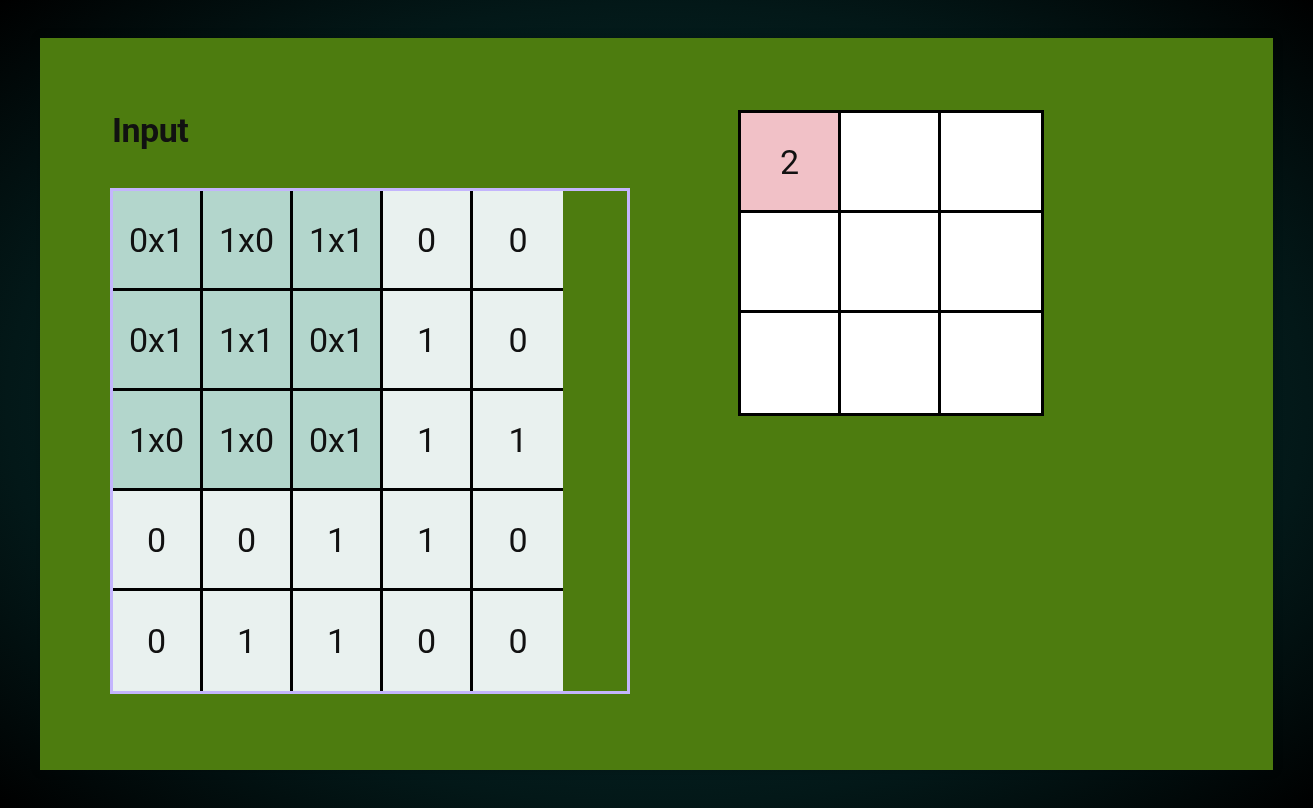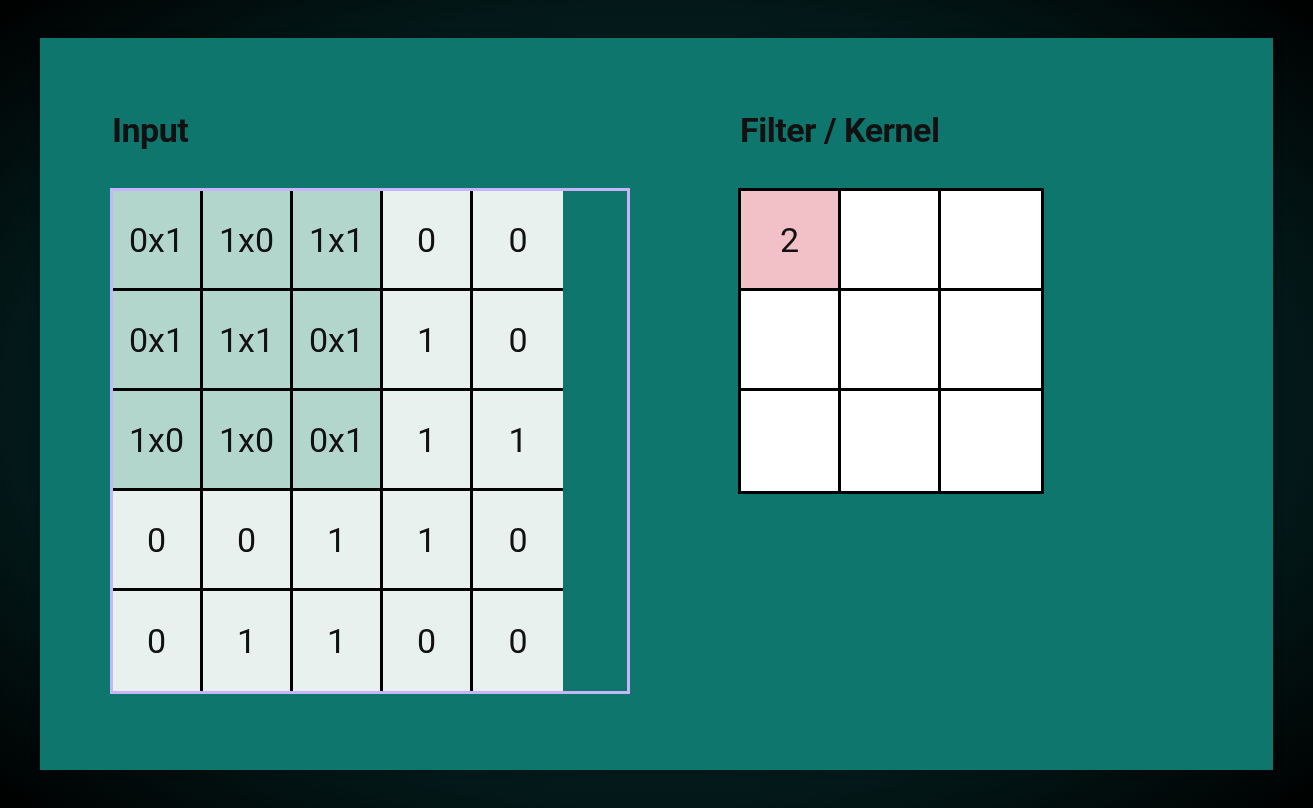--- a/index.html
+++ b/index.html
@@ -10,21 +10,21 @@
     background: radial-gradient(ellipse at center, #0a3d3d 0%, #031818 70%, #000000 100%);
     font-family: -apple-system, BlinkMacSystemFont, "Segoe UI", Roboto, "Helvetica Neue", Arial, sans-serif;
     color: #111;
   }
   .card {
     position: absolute;
     left: 40px;
     top: 38px;
     width: 1233px;
     height: 732px;
-    background: #0f766e;
+    background: #4d7c0f;
     box-shadow: 0 0 10px rgba(0,0,0,0.2);
   }
   .content {
     display: flex;
     flex-direction: row;
     padding: 72px 70px 0 70px;
   }
   .col-input {
     width: 520px;
   }
@@ -124,21 +124,20 @@
 
         <div class="in-cell">0</div>
         <div class="in-cell">1</div>
         <div class="in-cell">1</div>
         <div class="in-cell">0</div>
         <div class="in-cell">0</div>
       </div>
     </div>
 
     <div class="col-filter">
-      <div class="heading">Filter / Kernel</div>
       <div class="filter-grid">
 
         <div class="fl-cell hl">2</div>
         <div class="fl-cell"></div>
         <div class="fl-cell"></div>
 
         <div class="fl-cell"></div>
         <div class="fl-cell"></div>
         <div class="fl-cell"></div>
 

